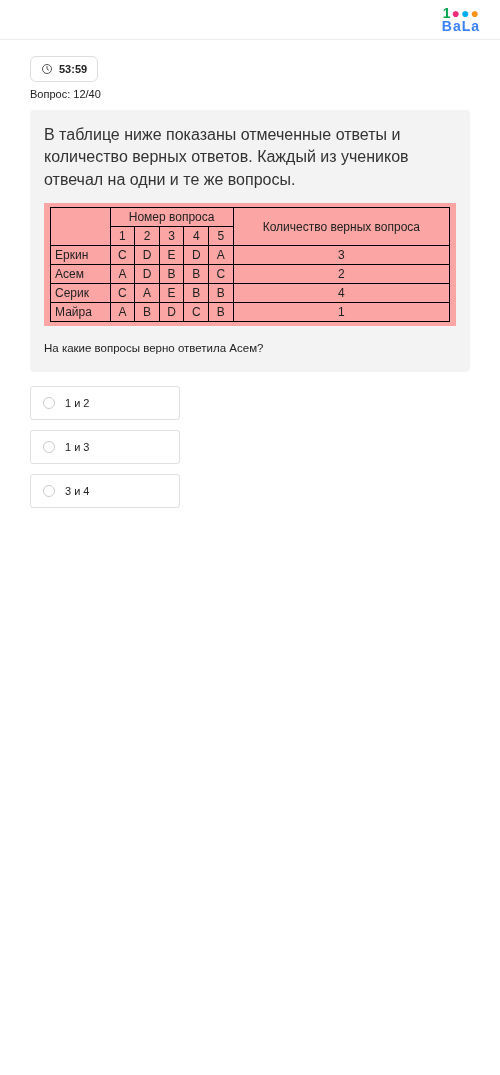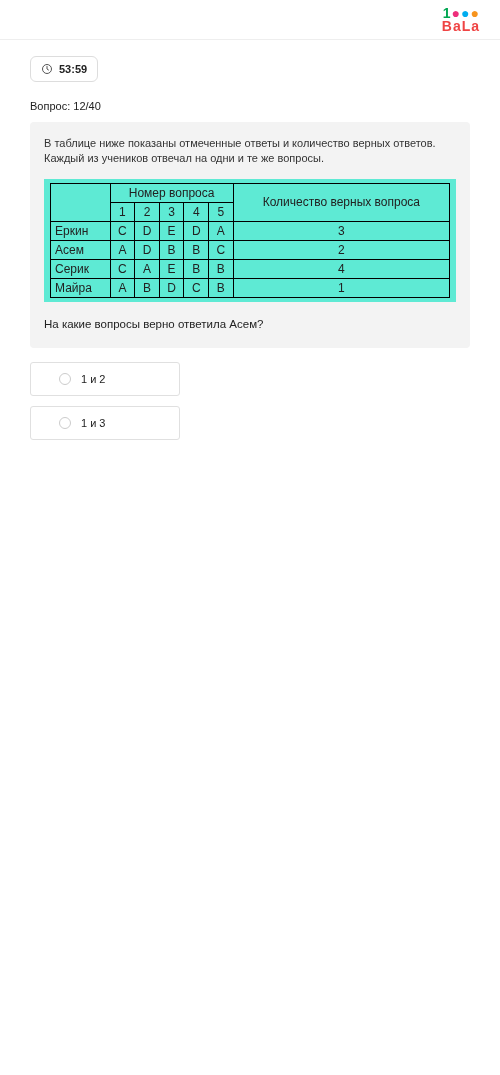--- a/index.html
+++ b/index.html
@@ -14,52 +14,52 @@
     height: 40px; padding: 0 20px; border-bottom: 1px solid #eee;
   }
   .logo { font-weight: 900; font-size: 14px; line-height: 0.9; text-align: right; letter-spacing: 1px; }
   .content { padding: 16px 30px 40px; }
   .timer-pill {
     display: inline-flex; gap: 6px;
     border: 1px solid #ddd; border-radius: 6px;
     padding: 6px 10px; font-size: 11px; font-weight: 600; cursor: default;
   }
   .timer-pill svg { width: 12px; height: 12px; }
-  .q-counter { margin: 18px 0 10px; font-size: 11px; }
+  .q-counter { margin: 6px 0 10px; font-size: 11px; }
   .card {
     background: #f3f3f3; border-radius: 4px; padding: 14px 14px 18px;
   }
-  .prompt { font-size: 11px; line-height: 1.4; margin-bottom: 12px; color: #333; }
-  .table-wrap { background: #5eead4; padding: 4px 6px; }
+  .prompt { font-size: 16px; line-height: 1.4; margin-bottom: 12px; color: #333; }
+  .table-wrap { background: #fca5a5; padding: 4px 6px; }
   table { width: 100%; border-collapse: collapse; font-size: 12px; }
   th, td { border: 1px solid #000; text-align: center; padding: 2px 4px; font-weight: 400; }
   th { font-weight: 400; }
   .row-header { text-align: left; }
   .question-label { font-size: 11.5px; font-weight: 400; margin-top: 16px; }
   .options { margin-top: 14px; }
   .option {
     border: 1px solid #e0e0e0; border-radius: 3px;
-    padding: 10px 28px; margin-bottom: 10px; font-size: 11px;
+    padding: 10px 12px; margin-bottom: 10px; font-size: 11px;
     display: flex; align-items: center; gap: 10px; cursor: pointer;
     width: 150px;
   }
   .radio {
     width: 12px; height: 12px; border: 1px solid #ccc; border-radius: 50%;
     flex-shrink: 0;
   }
   .next-wrap { display: flex; justify-content: center; margin-top: 30px; }
   .next-btn {
     background: linear-gradient(#1e6fd9, #124fa8);
     color: #fff; border: none; border-radius: 4px;
     padding: 10px 24px; font-size: 11px; cursor: pointer;
     box-shadow: 0 2px 4px rgba(0,0,0,0.2);
   }
   .logo-line1 { color:#00a651; display:inline; }
   .logo-line1 .o1{color:#ee2e7b;} .logo-line1 .o2{color:#00adef;} .logo-line1 .o3{color:#f7941e;}
-  .logo-line2 { color:#ef4444; font-weight:900;margin-left:10px; }
+  .logo-line2 { color:#3b82f6; font-weight:900;margin-left:10px; }
 </style>
 </head>
 <body>
 
 <div class="header">
   <div class="logo">
     <div class="logo-line1"><span style="color:#00a651">1</span><span class="o1">●</span><span class="o2">●</span><span class="o3">●</span></div>
     <div class="logo-line2">BaLa</div>
   </div>
 </div>
@@ -139,16 +139,20 @@
 
   <div class="options">
     <div class="option">
       <span class="radio"></span>
       <span>1 и 2</span>
     </div>
     <div class="option">
       <span class="radio"></span>
       <span>1 и 3</span>
     </div>
+    <div class="option">
+      <span class="radio"></span>
+      <span>3 и 4</span>
+    </div>
   </div>
 
 
 </div>
 
 </body></html>

